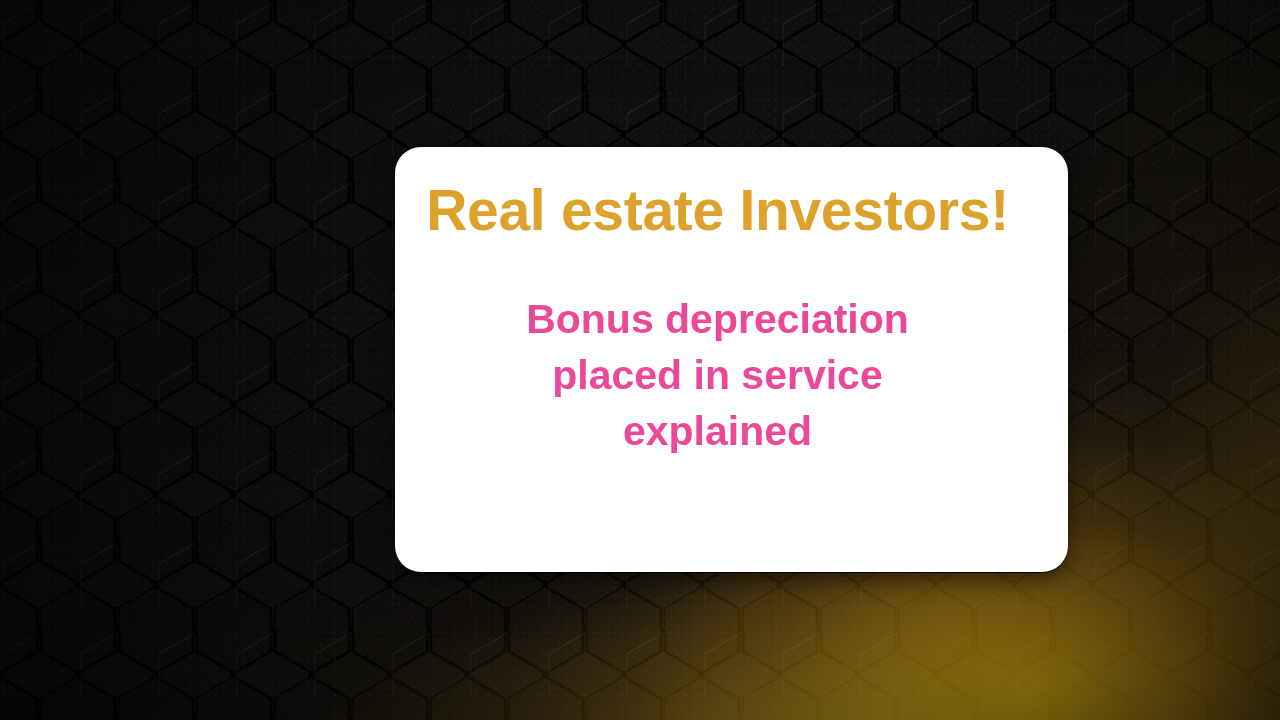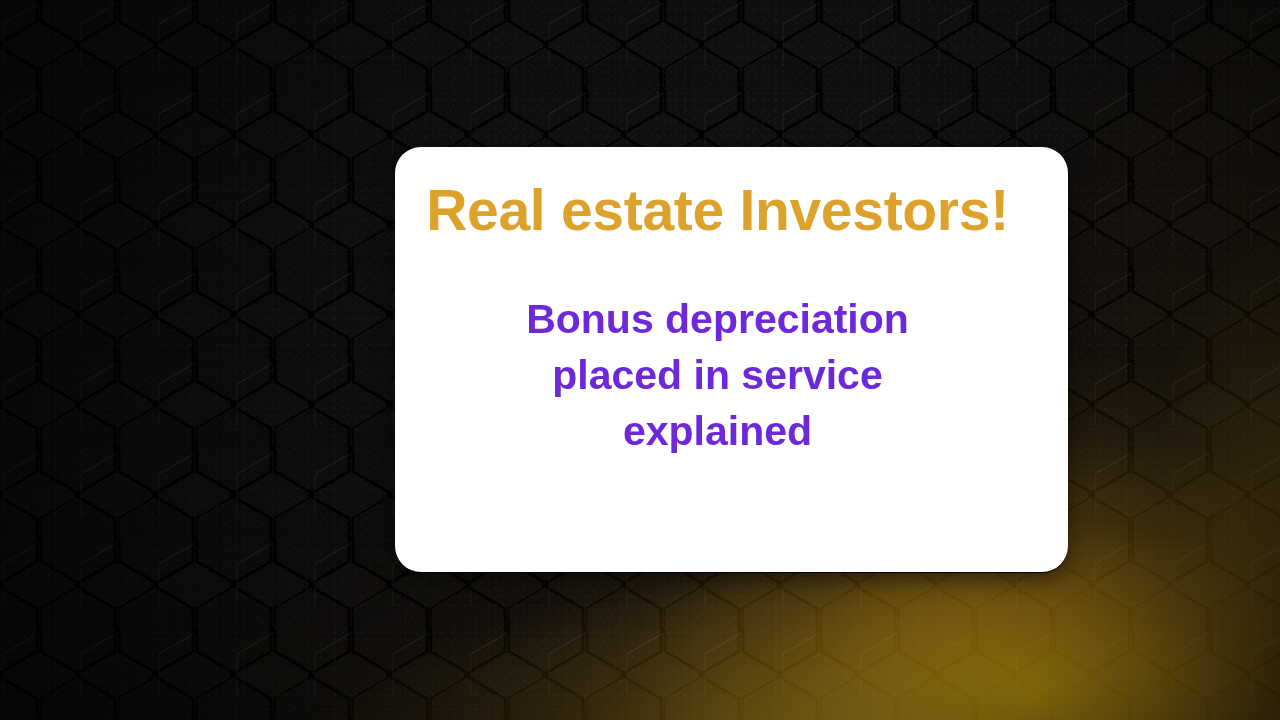--- a/index.html
+++ b/index.html
@@ -156,16 +156,16 @@
   </svg>
 
   <div class="hex-layer" id="grain"></div>
   <div class="hex-layer" id="glow-main"></div>
   <div class="hex-layer" id="glow-secondary"></div>
   <div class="hex-layer" id="glow-right-edge"></div>
   <div class="hex-layer" id="vignette"></div>
 
   <div id="card" style="background: rgb(255, 255, 255); padding-left: 16px;">
     <h1 id="headline" style="color: rgb(221, 162, 43);">Real estate Investors!</h1>
-    <p id="subhead" style="color: #6d28d9;">Bonus depreciation placed in service explained</p>
+    <p id="subhead" style="color: #ec4899;">Bonus depreciation placed in service explained</p>
   </div>
 
 </div>
 
 </body></html>

